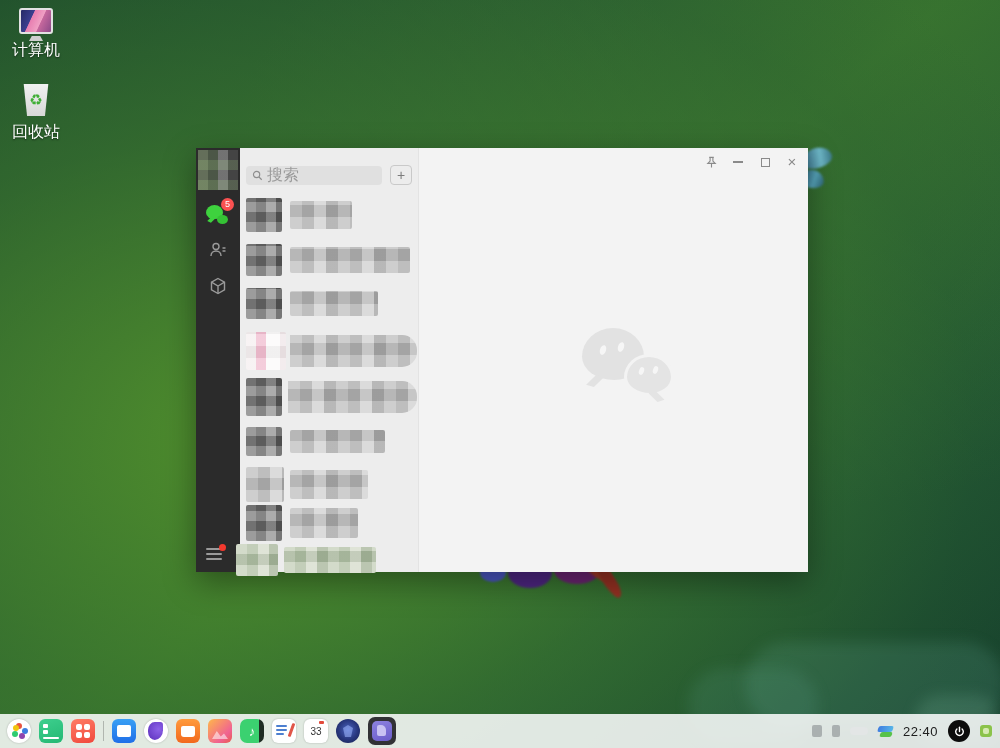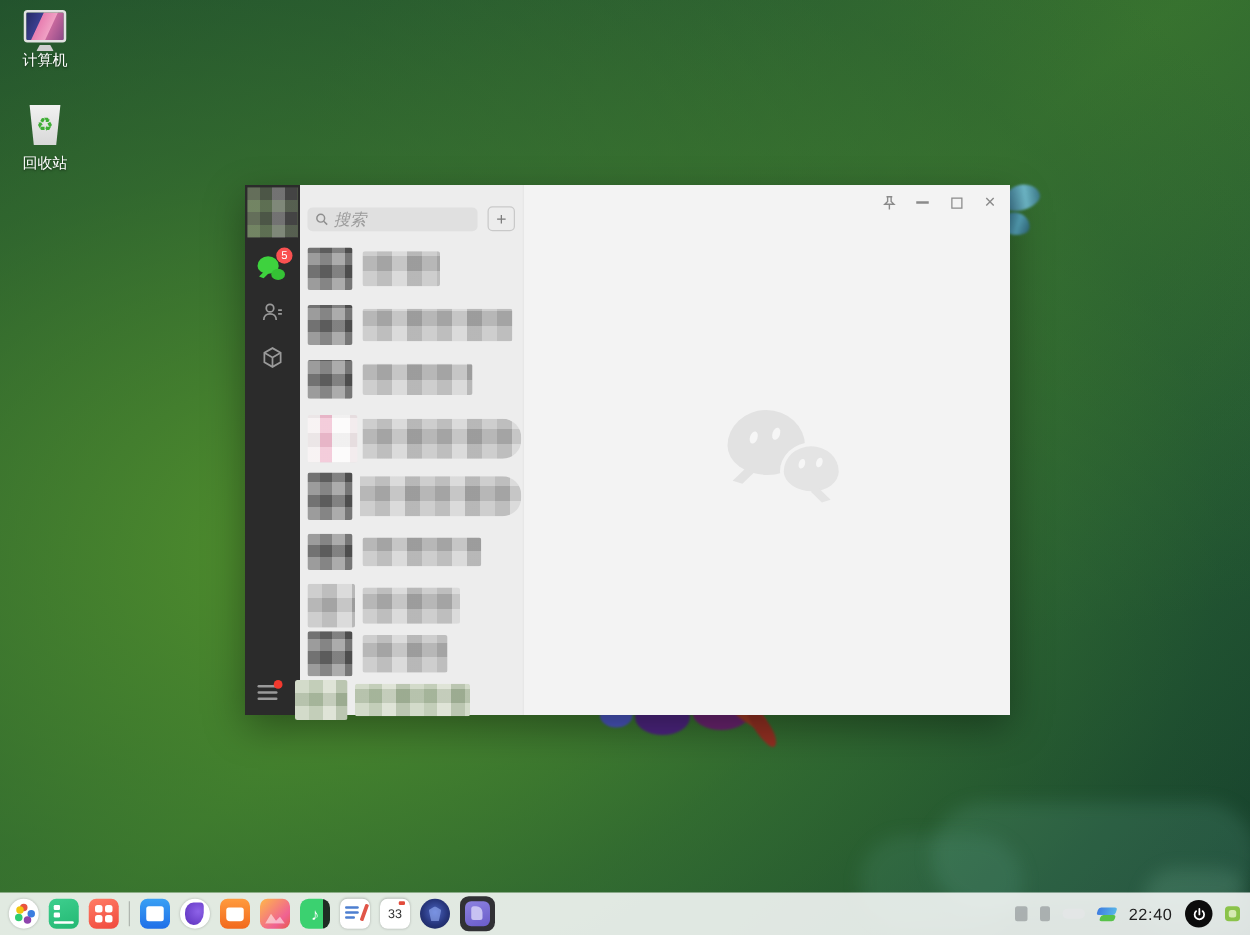--- a/index.html
+++ b/index.html
@@ -11,21 +11,21 @@
       radial-gradient(1100px 800px at 26% 58%, rgba(86,150,44,.85) 0%, rgba(60,120,46,.55) 38%, rgba(38,92,48,.25) 65%, rgba(0,0,0,0) 80%),
       radial-gradient(900px 600px at 78% 20%, rgba(62,118,48,.5) 0%, rgba(0,0,0,0) 60%),
       linear-gradient(140deg, #1d4a2c 0%, #2a5c31 28%, #35712f 50%, #235733 74%, #143c2c 100%);
   }
   .wp-deco { position:absolute; pointer-events:none; }
   .wp-cloud { border-radius:46px; filter:blur(7px); }
   .petal { position:absolute; border-radius:50% 50% 50% 50%/60% 60% 40% 40%; filter:blur(1px); }
 
   
   .dicon { position:absolute; width:72px; text-align:center; }
-  .dicon .dlabel { color:#fff; font-size:12px; margin-top:6px; text-shadow:0 1px 2px rgba(0,0,0,.6); }
+  .dicon .dlabel { color:#fff; font-size:16px; margin-top:6px; text-shadow:0 1px 2px rgba(0,0,0,.6); }
   .monitor { width:34px; height:26px; margin:0 auto; border:2px solid #e2e2e2; border-radius:3px;
     background:linear-gradient(115deg,#262a66 0%,#3a3f8f 34%,#e87fb1 36%,#f0a0c4 62%,#c6689d 64%,#8c4a88 100%); position:relative; }
   .monitor:after { content:""; position:absolute; left:50%; top:26px; transform:translateX(-50%);
     width:14px; height:5px; background:#cfcfcf; clip-path:polygon(20% 0,80% 0,100% 100%,0 100%); }
   .bin { width:28px; height:32px; margin:0 auto; background:linear-gradient(180deg,#f1f1f1,#d8d8d8);
     clip-path:polygon(6% 0,94% 0,82% 100%,18% 100%); display:flex; align-items:center; justify-content:center;
     color:#3fae35; font-size:15px; }
 
   
   #win { position:absolute; left:196px; top:148px; width:612px; height:424px;
@@ -60,21 +60,21 @@
   .mz-tx { background-image:
       repeating-linear-gradient(0deg, rgba(255,255,255,.2) 0 12px, rgba(0,0,0,.06) 12px 24px),
       repeating-linear-gradient(90deg,#c2c2c2 0 12px,#aeaeae 12px 24px,#d2d2d2 24px 36px,#a6a6a6 36px 48px); }
   .mz-grn { background-image:
       repeating-linear-gradient(0deg, rgba(255,255,255,.2) 0 11px, rgba(30,60,30,.10) 11px 22px),
       repeating-linear-gradient(90deg,#c8d2bd 0 11px,#b4c2a8 11px 22px,#d7ddcd 22px 33px,#aab89e 33px 44px); }
 
   .chatlist { position:absolute; left:44px; top:0; width:178px; height:100%; background:#ededed; overflow:visible; }
   .searchbox { position:absolute; left:6px; top:18px; width:136px; height:19px; background:#e0e0e0;
     border-radius:4px; display:flex; align-items:center; padding:0 6px; gap:4px; }
-  .searchbox span { color:#9b9b9b; font-size:13px;font-style:italic; }
+  .searchbox span { color:#9b9b9b; font-size:16px; }
   .addbtn { position:absolute; left:150px; top:17px; width:22px; height:20px; border:1px solid #c9c9c9;
     border-radius:4px; background:#ececec; color:#7c7c7c; font-size:14px; line-height:18px; text-align:center; }
   .row { position:absolute; left:0; width:178px; }
   .row .av { position:absolute; left:6px; top:0; width:36px; bottom:0; border-radius:2px; }
   .row .tx { position:absolute; left:50px; top:3px; bottom:3px; border-radius:2px; }
   .row .pill { border-radius:0 15px 15px 0; }
 
   .main { position:absolute; left:222px; top:0; right:0; height:100%; background:#f3f3f3; border-left:1px solid #e3e3e3; }
   .tbar { position:absolute; top:6px; right:8px; display:flex; gap:11px; align-items:center; }
   .tbtn { width:16px; height:16px; display:flex; align-items:center; justify-content:center; color:#8a8a8a; }

